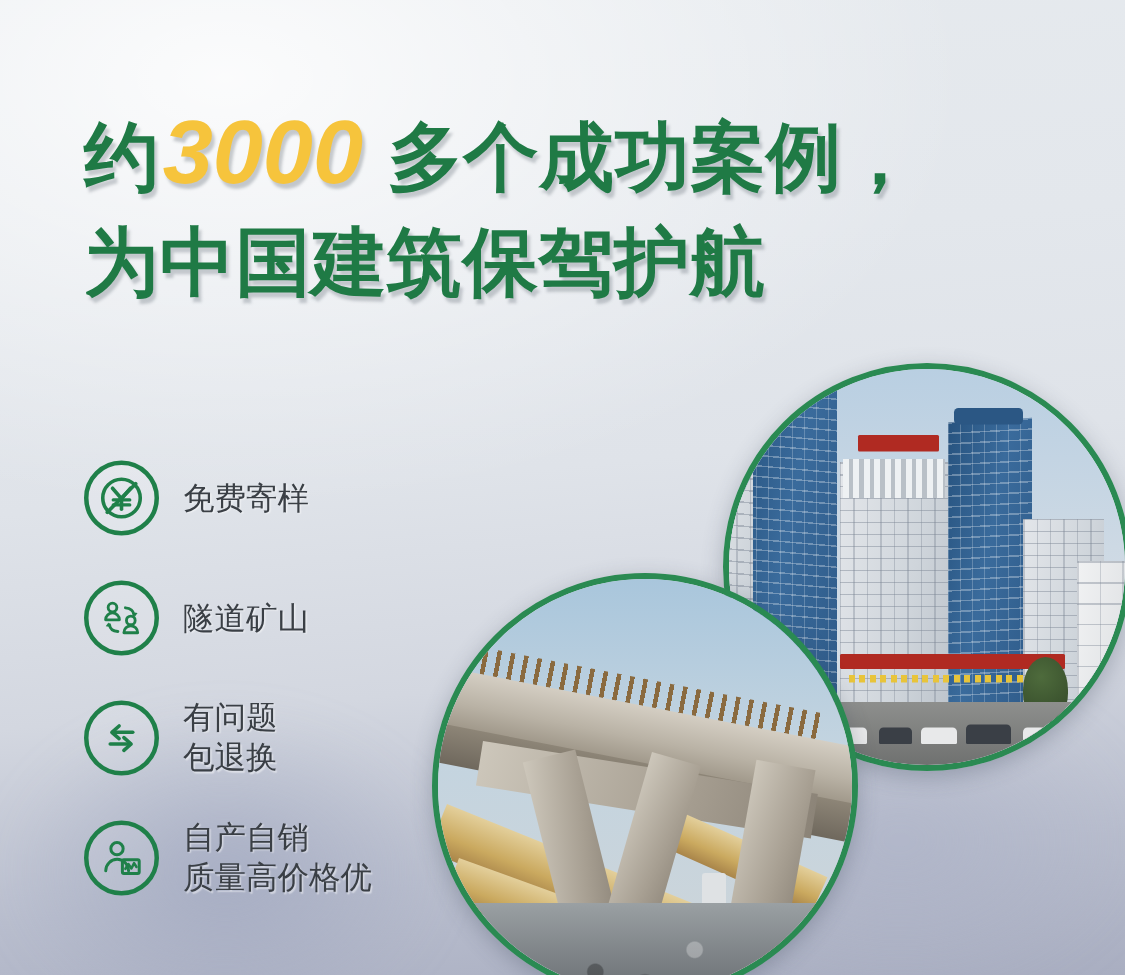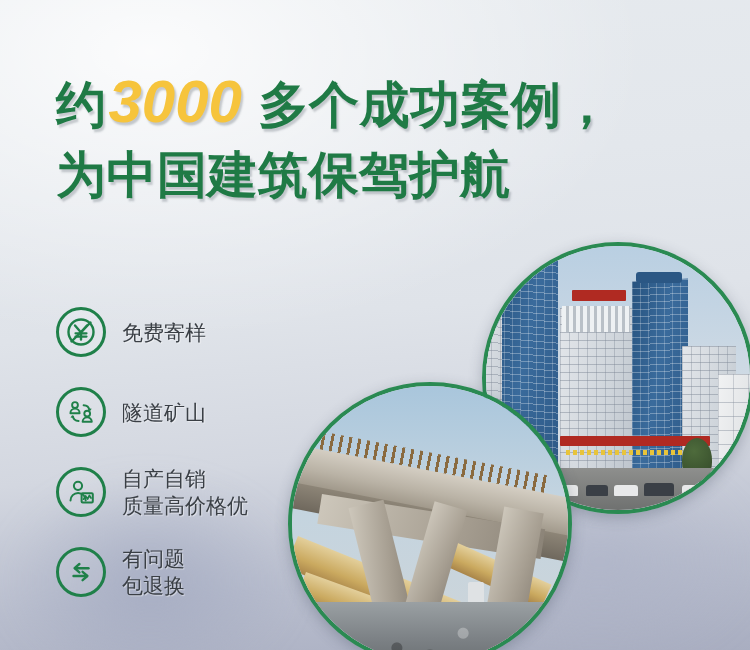--- a/index.html
+++ b/index.html
@@ -156,44 +156,44 @@
         </svg>
       </div>
       <div class="feature-text">
         <span>隧道矿山</span>
       </div>
     </div>
 
     <div class="feature-row">
       <div class="feature-icon">
         <svg width="34" height="34" viewBox="0 0 34 34">
+          <path d="M24.5 13.2 H11.2" fill="none" stroke="#1f8049" stroke-width="2.4" stroke-linecap="round"></path>
+          <path d="M15.4 9.0 L10.6 13.2 L15.4 17.4" fill="none" stroke="#1f8049" stroke-width="2.4" stroke-linecap="round" stroke-linejoin="round"></path>
+          <path d="M9.5 21.0 H22.8" fill="none" stroke="#1f8049" stroke-width="2.4" stroke-linecap="round"></path>
+          <path d="M18.6 16.8 L23.4 21.0 L18.6 25.2" fill="none" stroke="#1f8049" stroke-width="2.4" stroke-linecap="round" stroke-linejoin="round"></path>
+        </svg>
+      </div>
+      <div class="feature-text">
+        <span>有问题</span>
+        <span>包退换</span>
+      </div>
+    </div>
+
+    <div class="feature-row">
+      <div class="feature-icon">
+        <svg width="34" height="34" viewBox="0 0 34 34">
           <circle cx="14" cy="10.8" r="4.1" fill="none" stroke="#1f8049" stroke-width="2"></circle>
           <path d="M6.5 25.5 a7.6 7.6 0 0 1 15.2 0" fill="none" stroke="#1f8049" stroke-width="2" stroke-linecap="round"></path>
           <rect x="17.6" y="18.2" width="11.2" height="9.2" rx="1" fill="none" stroke="#1f8049" stroke-width="2"></rect>
           <path d="M19.6 24.2 l2 -3.2 l2 3.0 l1.8 -3.6 l1.6 2.6" fill="none" stroke="#1f8049" stroke-width="1.7" stroke-linecap="round" stroke-linejoin="round"></path>
         </svg>
       </div>
       <div class="feature-text">
         <span>自产自销</span>
         <span>质量高价格优</span>
-      </div>
-    </div>
-
-    <div class="feature-row">
-      <div class="feature-icon">
-        <svg width="34" height="34" viewBox="0 0 34 34">
-          <path d="M24.5 13.2 H11.2" fill="none" stroke="#1f8049" stroke-width="2.4" stroke-linecap="round"></path>
-          <path d="M15.4 9.0 L10.6 13.2 L15.4 17.4" fill="none" stroke="#1f8049" stroke-width="2.4" stroke-linecap="round" stroke-linejoin="round"></path>
-          <path d="M9.5 21.0 H22.8" fill="none" stroke="#1f8049" stroke-width="2.4" stroke-linecap="round"></path>
-          <path d="M18.6 16.8 L23.4 21.0 L18.6 25.2" fill="none" stroke="#1f8049" stroke-width="2.4" stroke-linecap="round" stroke-linejoin="round"></path>
-        </svg>
-      </div>
-      <div class="feature-text">
-        <span>有问题</span>
-        <span>包退换</span>
       </div>
     </div>
 
   </div>
 
   <div class="photo-circle" id="photo-building">
     <div class="photo-inner">
       <div class="bsky"></div>
 
       <div class="tw glass" style="left:10px;top:10px;width:62px;height:230px;transform:skewY(5deg);"></div>

